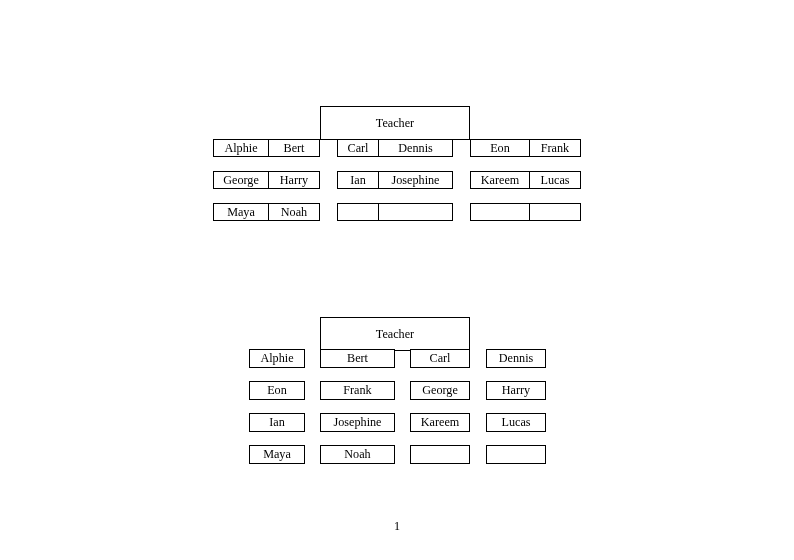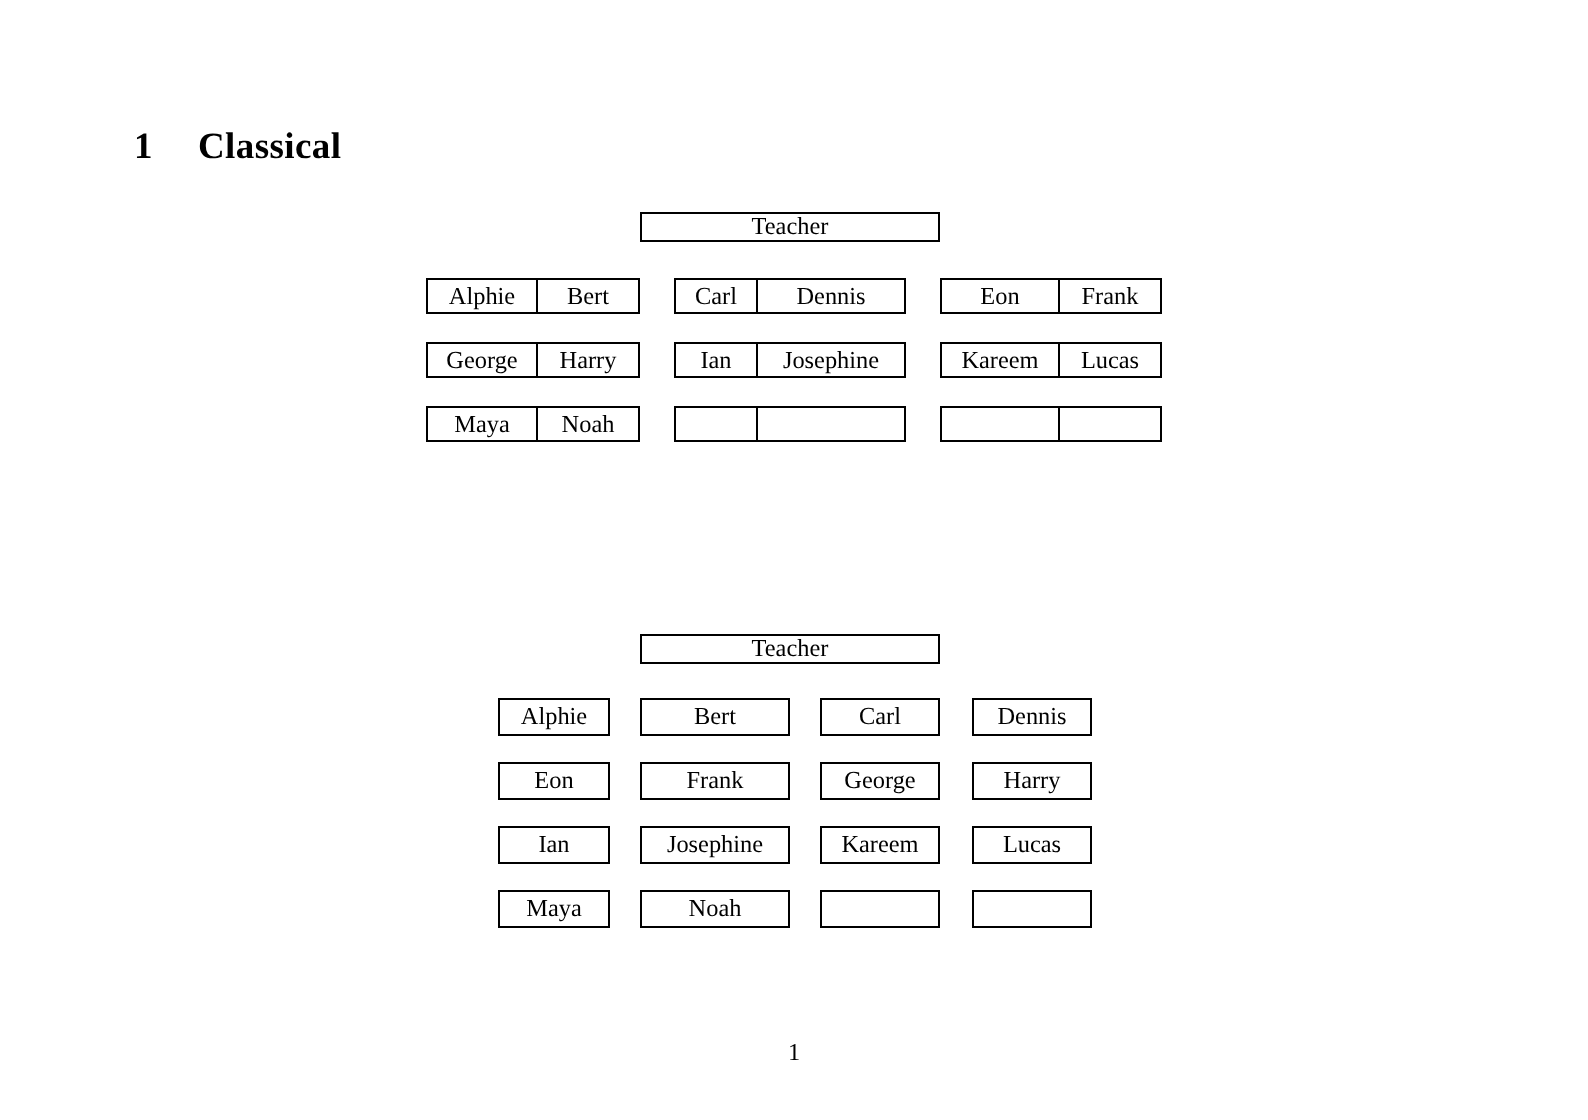--- a/index.html
+++ b/index.html
@@ -55,21 +55,21 @@
     display: flex;
     align-items: center;
     justify-content: center;
     white-space: nowrap;
     overflow: hidden;
   }
 
   
   .teacher-box {
     position: absolute;
-    height: 15px;
+    height: 34px;
   }
 
   
   .pair-group {
     position: absolute;
     height: 18px;
     display: flex;
   }
   .pair-group .cell {
     height: 18px;
@@ -93,23 +93,20 @@
     width: 794px;
     text-align: center;
     font-size: 12.2px;
   }
 </style>
 </head>
 <body>
 
 <div class="page">
 
-  <div class="section-heading" id="heading-classical">
-    <span class="sec-num">1</span><span class="sec-title">Classical</span>
-  </div>
 
   <div class="cell teacher-box" id="s1-teacher" style="left:320px; top:106px; width:150px;">Teacher</div>
 
   <div class="pair-group" style="left:213px; top:139px;">
     <div class="cell" style="width:55px;">Alphie</div>
     <div class="cell" style="width:52px;">Bert</div>
   </div>
   <div class="pair-group" style="left:213px; top:171px;">
     <div class="cell" style="width:55px;">George</div>
     <div class="cell" style="width:52px;">Harry</div>

